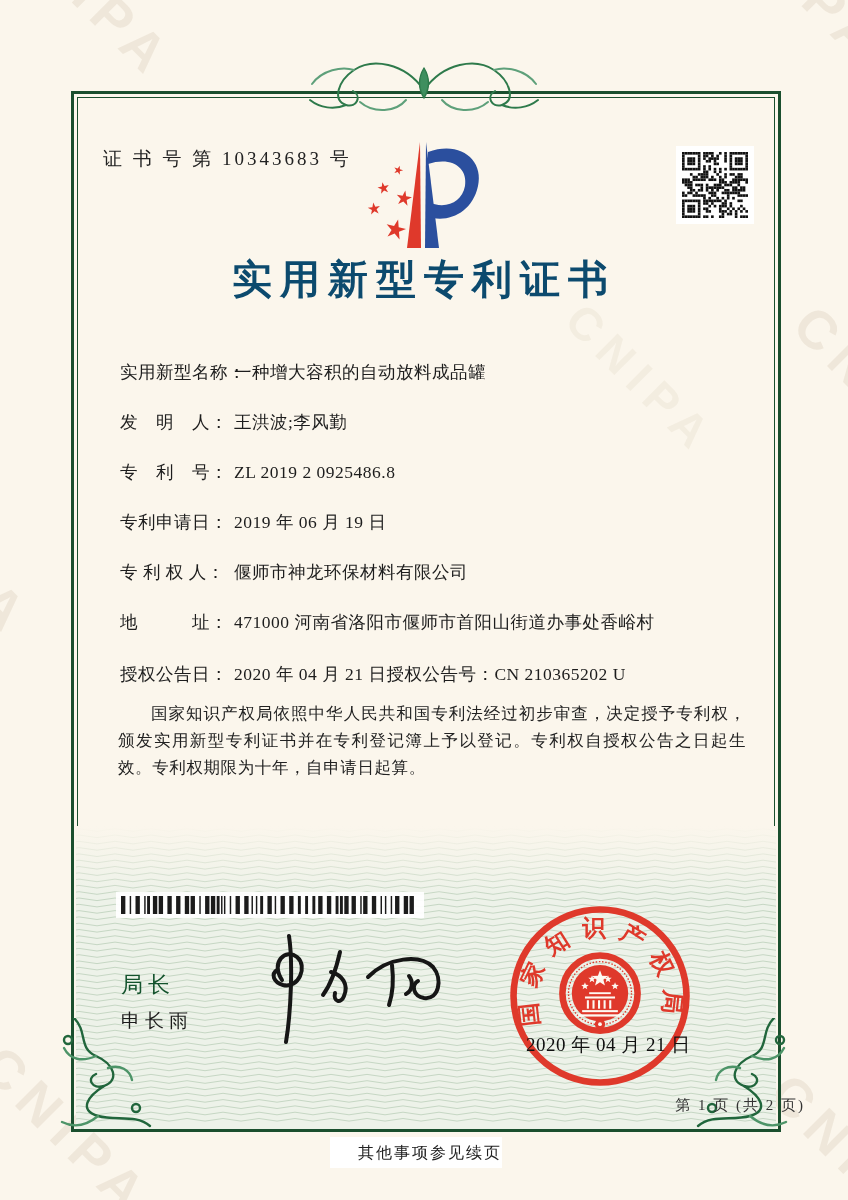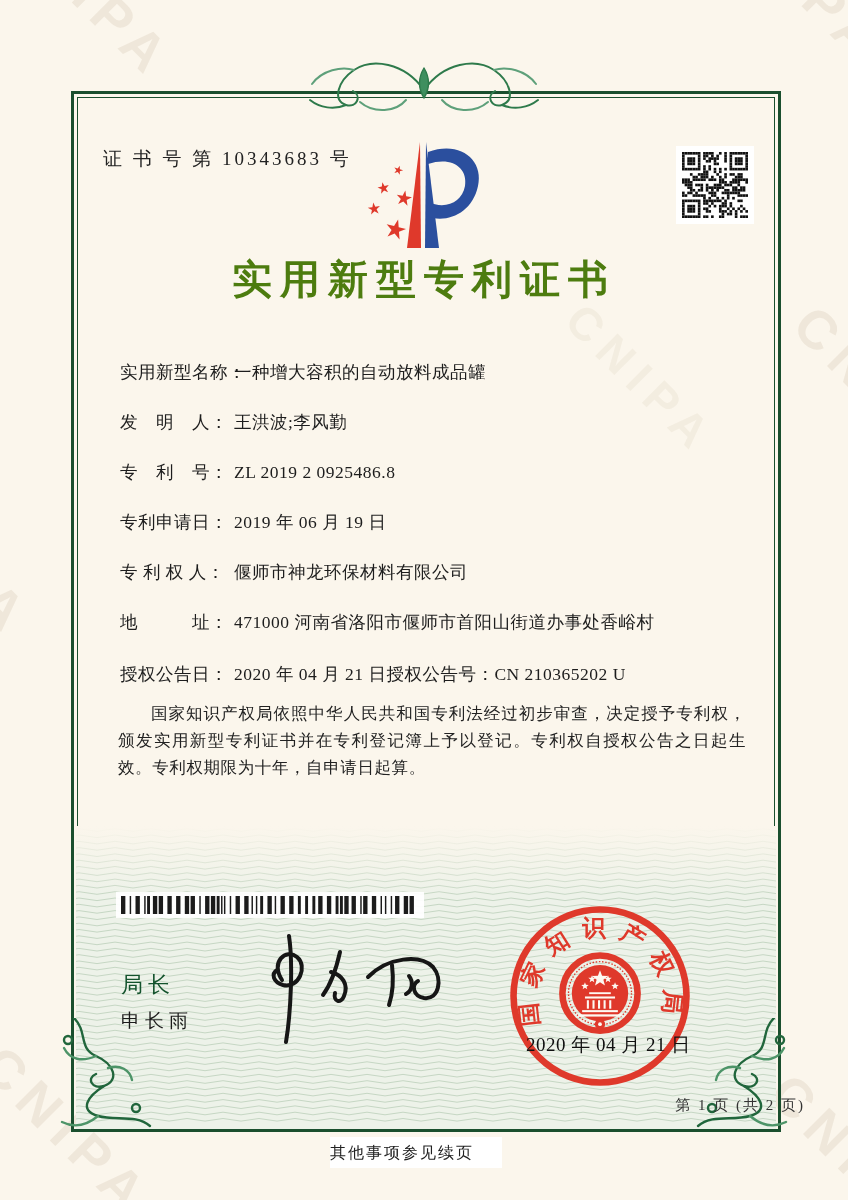--- a/index.html
+++ b/index.html
@@ -25,21 +25,21 @@
   }
   .frame-inner{
     position:absolute;left:3px;top:3px;right:3px;bottom:3px;
     border:1px solid #1a4f2e;
   }
   .cert-no{
     position:absolute;left:103px;top:146px;font-size:19px;letter-spacing:3px;color:#222;
   }
   .title{
     position:absolute;left:0;top:252px;width:848px;text-align:center;
-    font-size:40px;font-weight:bold;letter-spacing:8px;color:#4d7c0f;
+    font-size:40px;font-weight:bold;letter-spacing:8px;color:#0c4a6e;
   }
   .row{position:absolute;left:120px;font-size:17.5px;white-space:nowrap;color:#1d1d1d;}
   .row .lbl{display:inline-block;width:114px;letter-spacing:0.5px;}
   .row .val{letter-spacing:0.5px;}
   .row .lbl2{display:inline-block;letter-spacing:0.5px;}
   .paras{
     position:absolute;left:118px;top:700px;width:628px;
     font-size:16.5px;line-height:27px;letter-spacing:0.6px;color:#222;
     text-align:justify;
   }
@@ -62,21 +62,21 @@
   .seal-date{
     position:absolute;left:526px;top:1032px;width:160px;font-size:19px;
     letter-spacing:0.5px;color:#101010;white-space:nowrap;
   }
   .page-info{
     position:absolute;left:0;top:1096px;width:805px;text-align:right;
     font-size:15px;letter-spacing:2px;color:#333;
   }
   .cont-note{
     position:absolute;left:330px;top:1137px;width:172px;height:31px;
-    background:#ffffff;text-align:left;line-height:31px;
+    background:#ffffff;text-align:right;line-height:31px;
     font-size:16px;letter-spacing:2px;color:#222;
   }
   .logo-star{position:absolute;color:#df392b;line-height:1;font-family:"DejaVu Sans",sans-serif;}
 </style>
 </head>
 <body>
 
 <div class="wm" style="left:-18px;top:-38px;">CNIPA</div>
 <div class="wm" style="left:694px;top:-52px;">CNIPA</div>
 <div class="wm small" style="left:546px;top:352px;color:rgba(196,176,150,0.13);">CNIPA</div>

